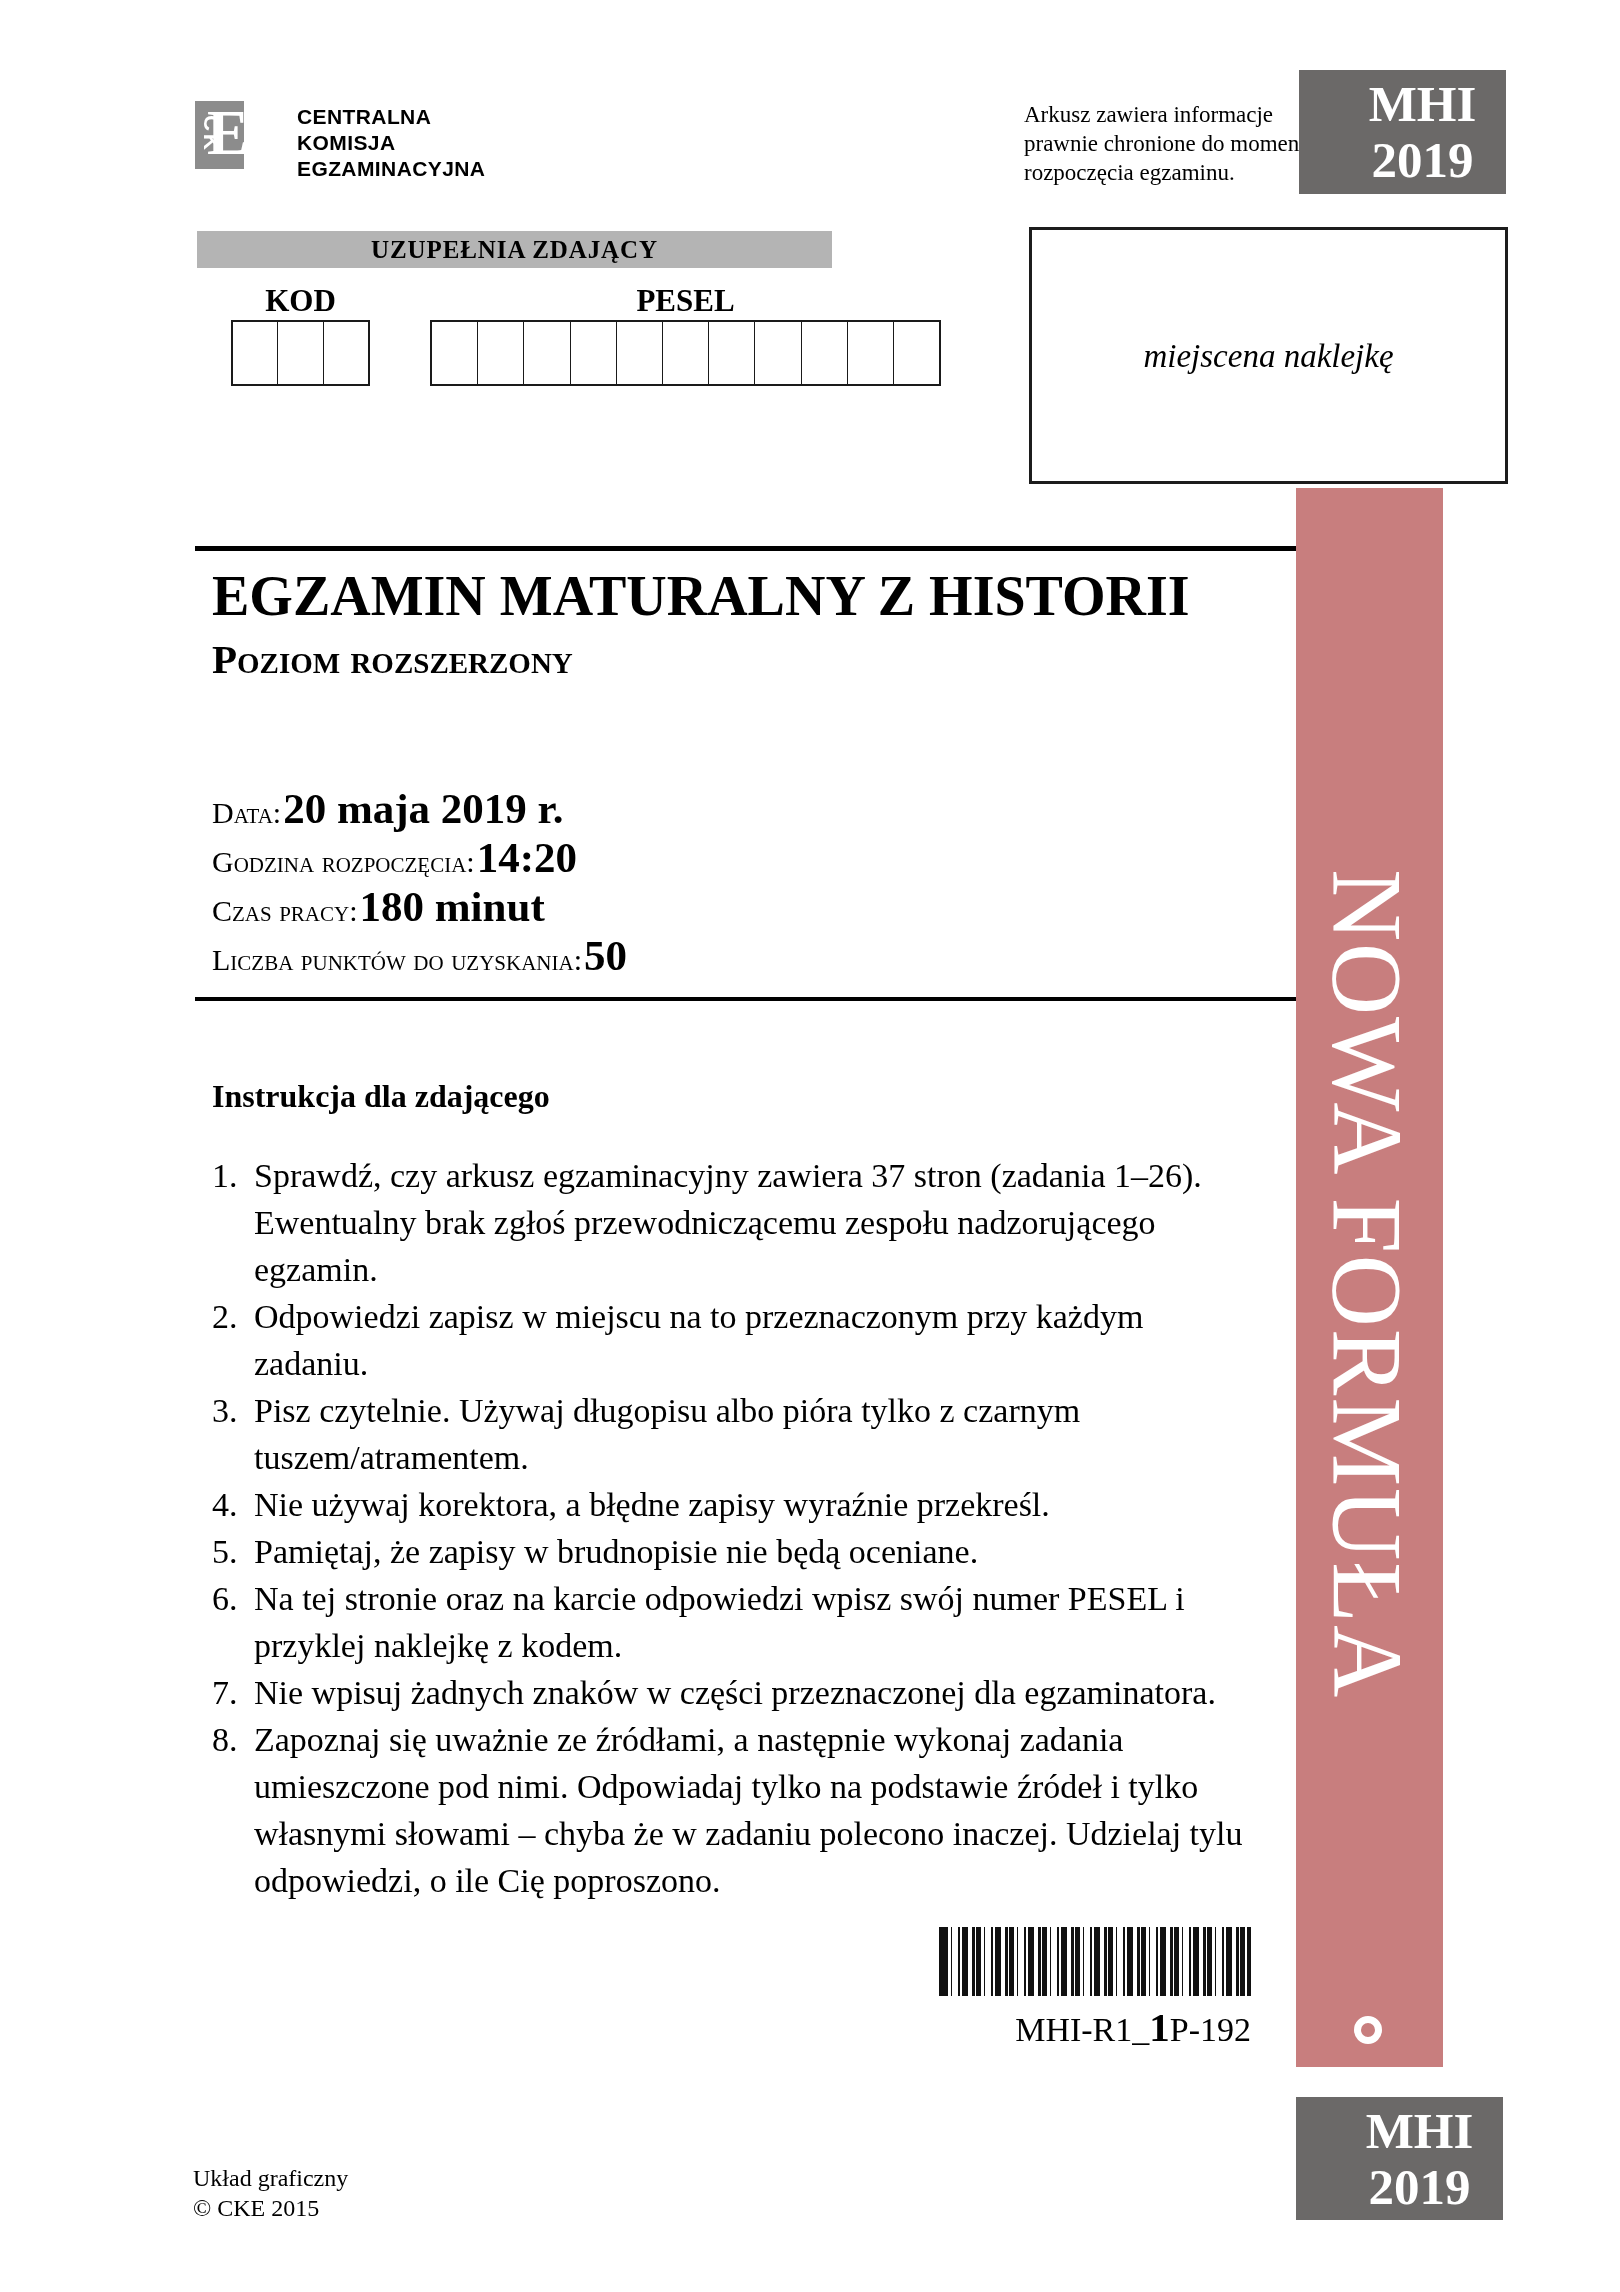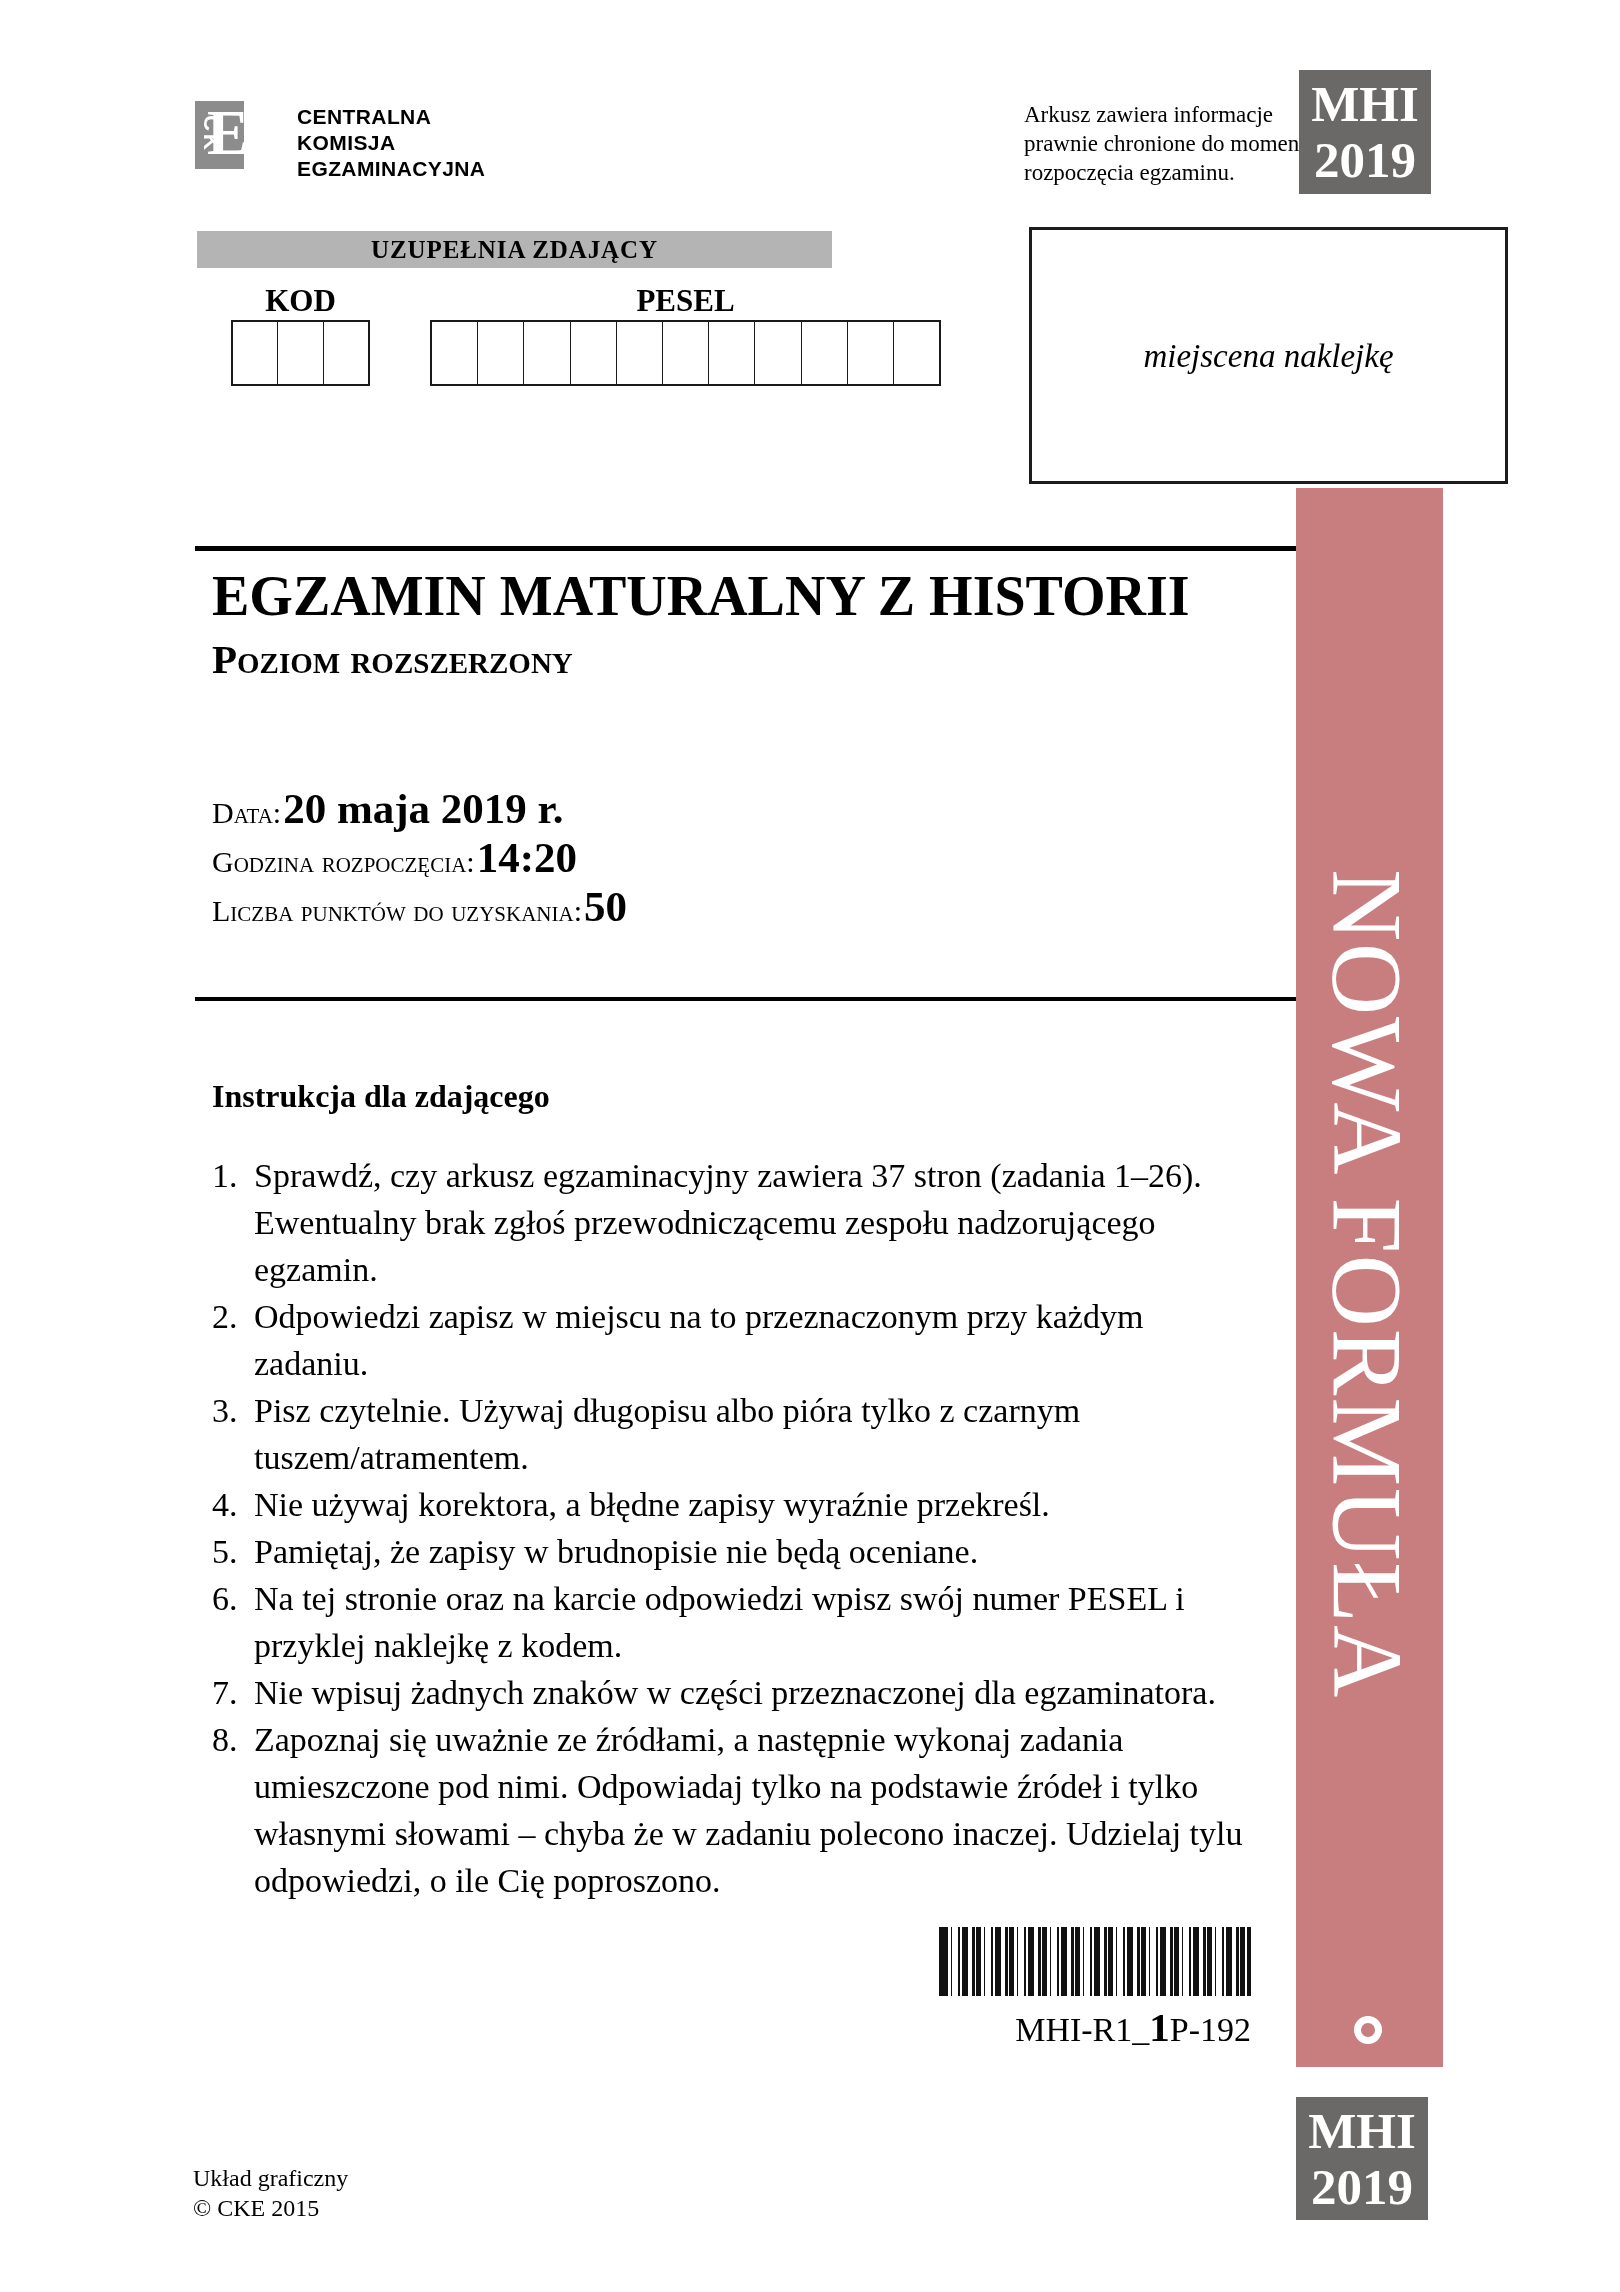--- a/index.html
+++ b/index.html
@@ -11,23 +11,23 @@
   .logo-ck{position:absolute;left:221px;top:115px;transform:rotate(90deg);transform-origin:0 0;
            font-family:"Liberation Sans",sans-serif;font-weight:bold;font-size:22.4px;line-height:19.7px;
            letter-spacing:2.7px;color:#fff;white-space:nowrap;}
   .logo-e{position:absolute;left:207px;top:102px;font-family:"Liberation Serif",serif;
           font-weight:bold;font-size:63px;line-height:63px;color:#fff;}
   .logo-org{position:absolute;left:297px;top:104px;font-family:"Liberation Sans",sans-serif;
             font-weight:bold;font-size:21px;line-height:26px;color:#000000;letter-spacing:0.4px;}
 
   
   .legal{position:absolute;left:1024px;top:100px;width:313px;font-size:23px;line-height:29px;}
-  .badge{position:absolute;width:132px;background:#6b6968;color:#fff;text-align:center;
+  .badge{position:absolute;width:167px;background:#6b6968;color:#fff;text-align:center;
          font-weight:bold;font-size:51px;line-height:56px;display:flex;flex-direction:column;
-         justify-content:center;}
+         justify-content:center;padding-left:40px;}
   .badge-top{left:1299px;top:70px;height:124px;}
   .badge-bottom{left:1296px;top:2097px;height:123px;}
 
   
   .fill-bar{position:absolute;left:197px;top:231px;width:635px;height:37px;background:#b4b4b4;
             display:flex;align-items:center;justify-content:center;font-weight:bold;font-size:25px;
             letter-spacing:0.9px;}
   .grid-label{position:absolute;top:283px;text-align:center;font-weight:bold;font-size:31px;}
   .kod-label{left:231px;width:139px;}
   .pesel-label{left:430px;width:511px;}
@@ -140,20 +140,24 @@
   <div class="exam-info">
     <div class="info-row">
       <span class="info-label">Data:</span>
       <span class="info-value">20 maja 2019 r.</span>
     </div>
     <div class="info-row">
       <span class="info-label">Godzina rozpoczęcia:</span>
       <span class="info-value">14:20</span>
     </div>
     <div class="info-row">
+      <span class="info-label">Czas pracy:</span>
+      <span class="info-value">180 minut</span>
+    </div>
+    <div class="info-row">
       <span class="info-label">Liczba punktów do uzyskania:</span>
       <span class="info-value">50</span>
     </div>
   </div>
 
   <div class="rule rule-mid"></div>
 
   <div class="instr-heading">Instrukcja dla zdającego</div>
   <div class="instr-list">
       <div class="ili">

